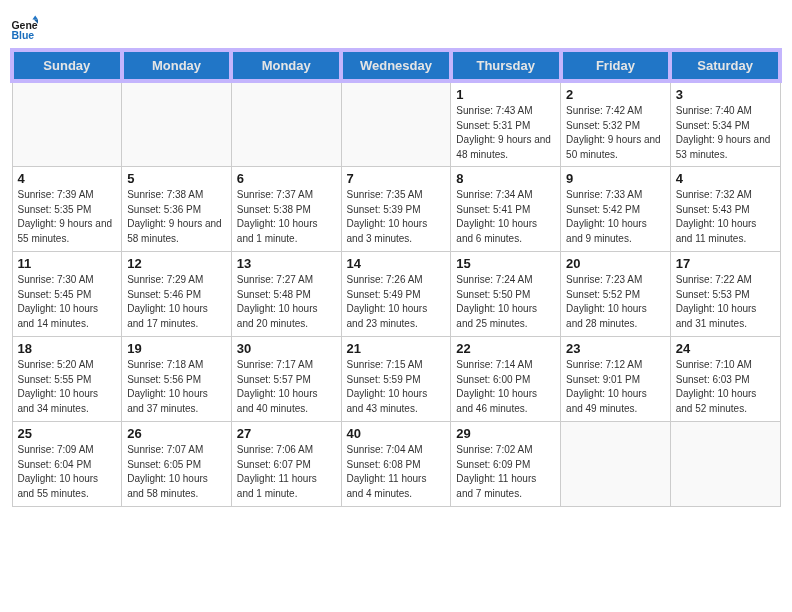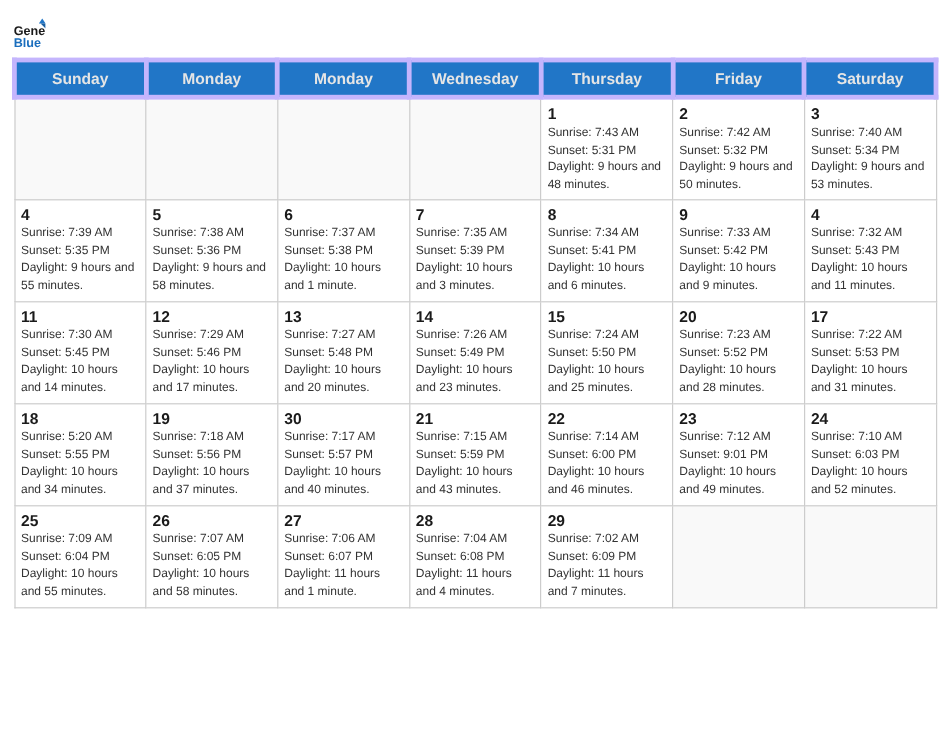--- a/index.html
+++ b/index.html
@@ -309,21 +309,21 @@
 and 58 minutes.</div>
         </td>
         <td>
           <div class="day-number">27</div>
           <div class="day-info">Sunrise: 7:06 AM
 Sunset: 6:07 PM
 Daylight: 11 hours
 and 1 minute.</div>
         </td>
         <td>
-          <div class="day-number">28</div>
+          <div class="day-number">40</div>
           <div class="day-info">Sunrise: 7:04 AM
 Sunset: 6:08 PM
 Daylight: 11 hours
 and 4 minutes.</div>
         </td>
         <td>
           <div class="day-number">29</div>
           <div class="day-info">Sunrise: 7:02 AM
 Sunset: 6:09 PM
 Daylight: 11 hours

